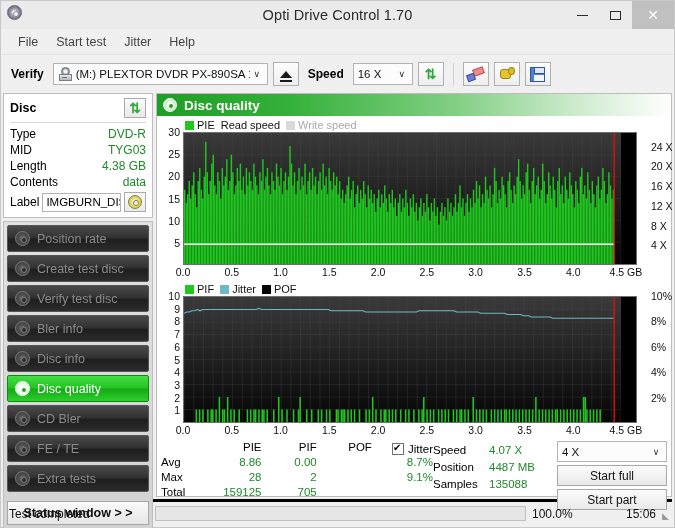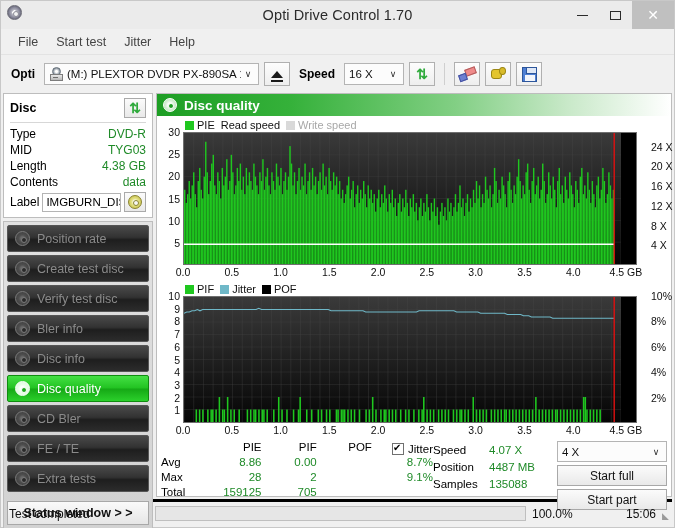--- a/index.html
+++ b/index.html
@@ -474,21 +474,21 @@
   </div>
 
   <div id="menubar">
     <div class="menu-item">File</div>
     <div class="menu-item">Start test</div>
     <div class="menu-item">Jitter</div>
     <div class="menu-item">Help</div>
   </div>
 
   <div id="toolbar">
-    <div class="lbl">Opti</div>
+    <div class="lbl">Verify</div>
     <div class="combo" id="drive-combo">
       <span class="drive-ico">
         <span class="drv-disc"></span>
           <span class="drv-box"></span>
       </span>
       <span class="cval">(M:)  PLEXTOR DVDR   PX-890SA 1.00</span>
       <span class="chev">∨</span>
     </div>
     <div class="tbtn" id="eject-btn">
         <span class="ej"></span>

